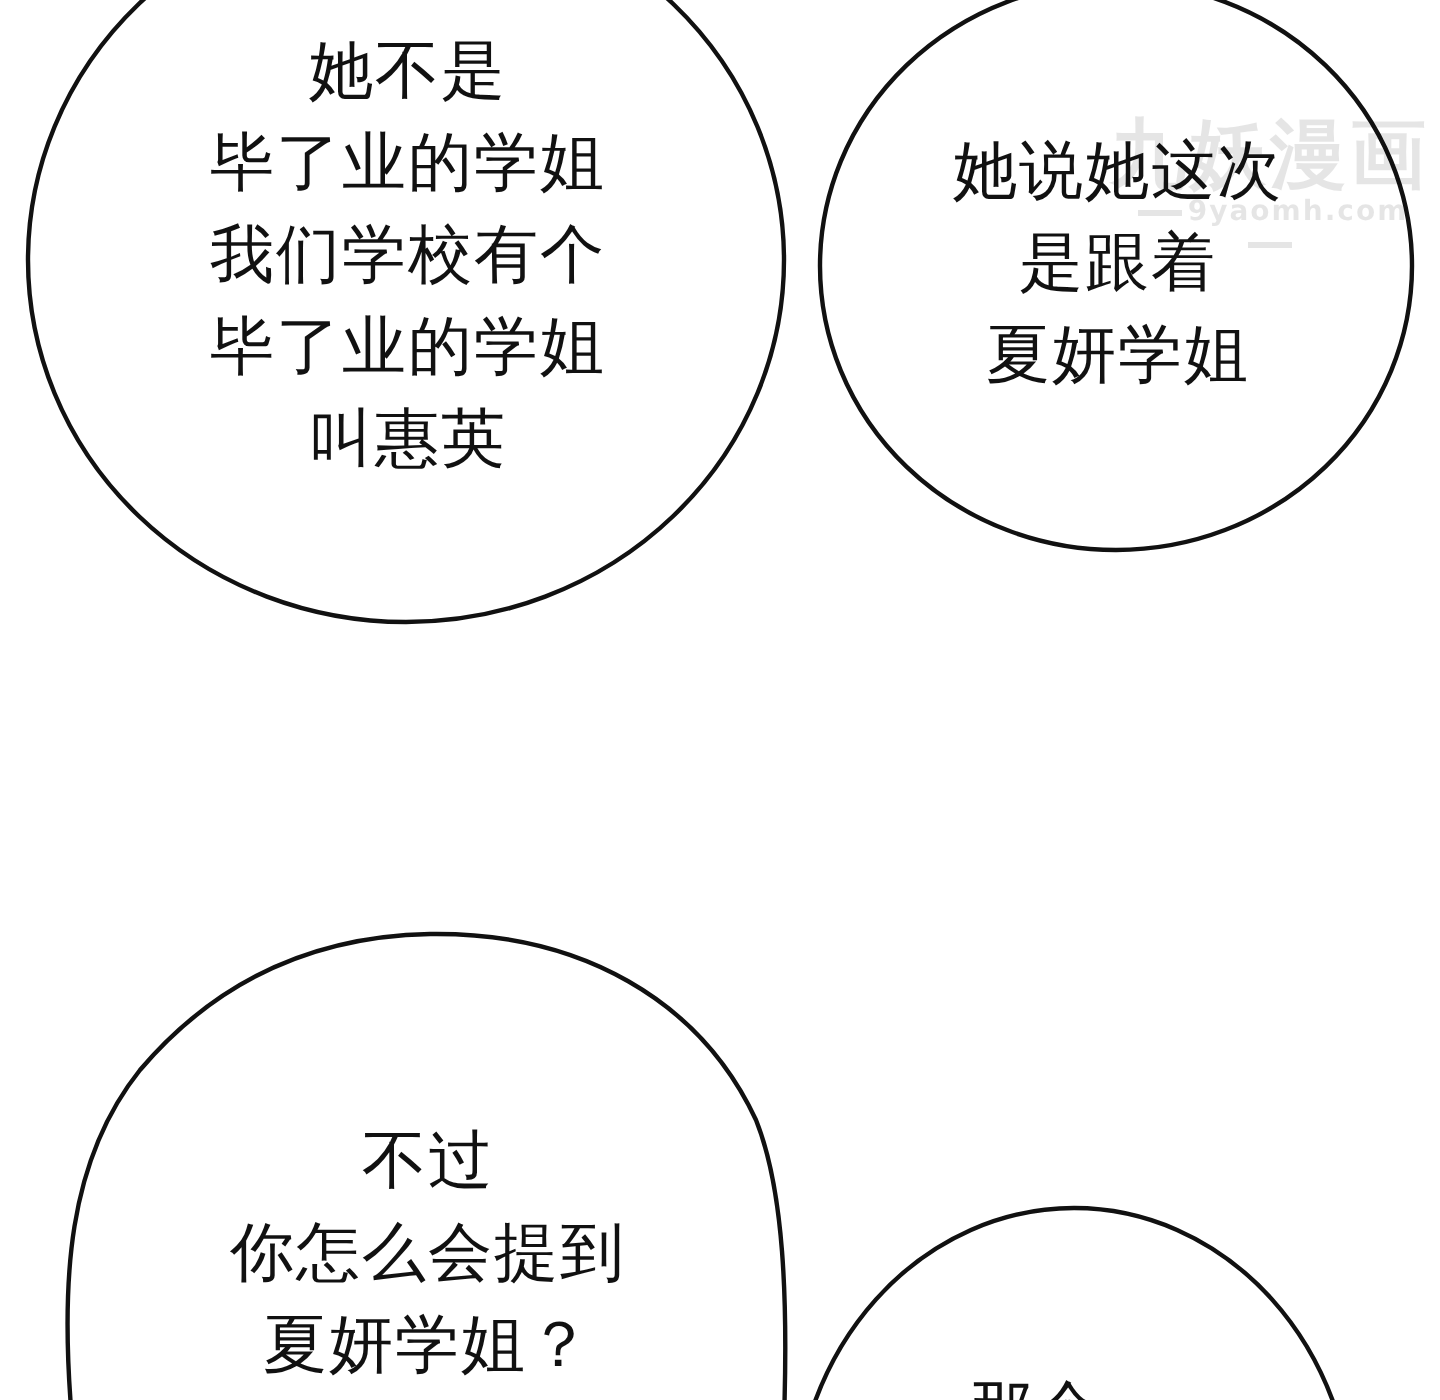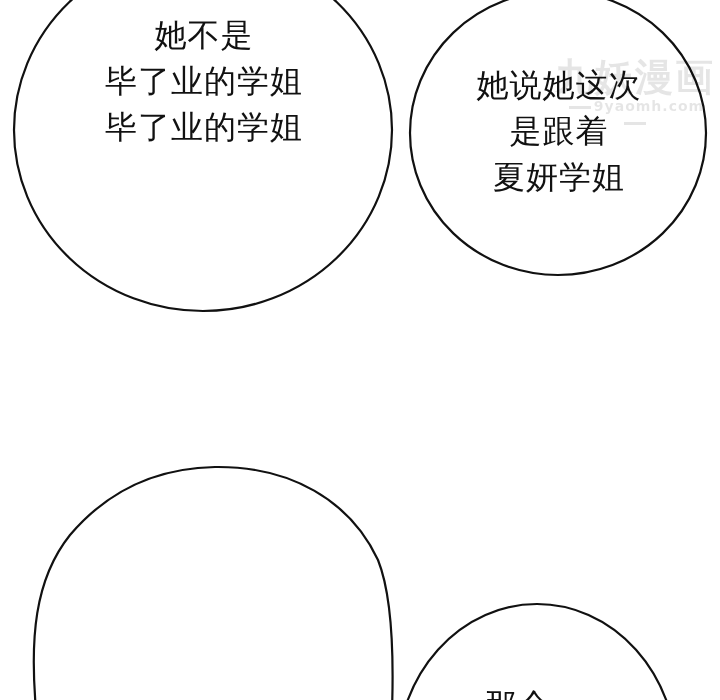--- a/index.html
+++ b/index.html
@@ -85,32 +85,39 @@
              C 110 488, 160 468, 215 467
              C 290 466, 350 500, 378 560
              C 392 595, 394 650, 392 710" fill="#ffffff" stroke="#111111" stroke-width="2.2"></path>
 
     <ellipse cx="537" cy="760" rx="140" ry="156" fill="#ffffff" stroke="#111111" stroke-width="2.2"></ellipse>
   </svg>
 
   <div class="bubble-text" style="left: 54px; top: 12px; width: 300px;">
     <span class="line">她不是</span>
     <span class="line">毕了业的学姐</span>
+    <span class="line">我们学校有个</span>
     <span class="line">毕了业的学姐</span>
+    <span class="line">叫惠英</span>
   </div>
 
   <div class="watermark">
     <span class="wm-title">九妖漫画</span>
     <span class="wm-url">9yaomh.com</span>
   </div>
 
   <div class="bubble-text" style="left: 409px; top: 62px; width: 300px; text-align: center;">
     <span class="line">她说她这次</span>
     <span class="line">是跟着</span>
     <span class="line">夏妍学姐</span>
   </div>
 
+  <div class="bubble-text" style="left: 64px; top: 557px; width: 300px;">
+    <span class="line">不过</span>
+    <span class="line">你怎么会提到</span>
+    <span class="line">夏妍学姐？</span>
+  </div>
 
   <div class="bubble-text" style="left: 418px; top: 682px; width: 200px;">
     <span class="line">那个</span>
   </div>
 
 </div>
 
 </body></html>

